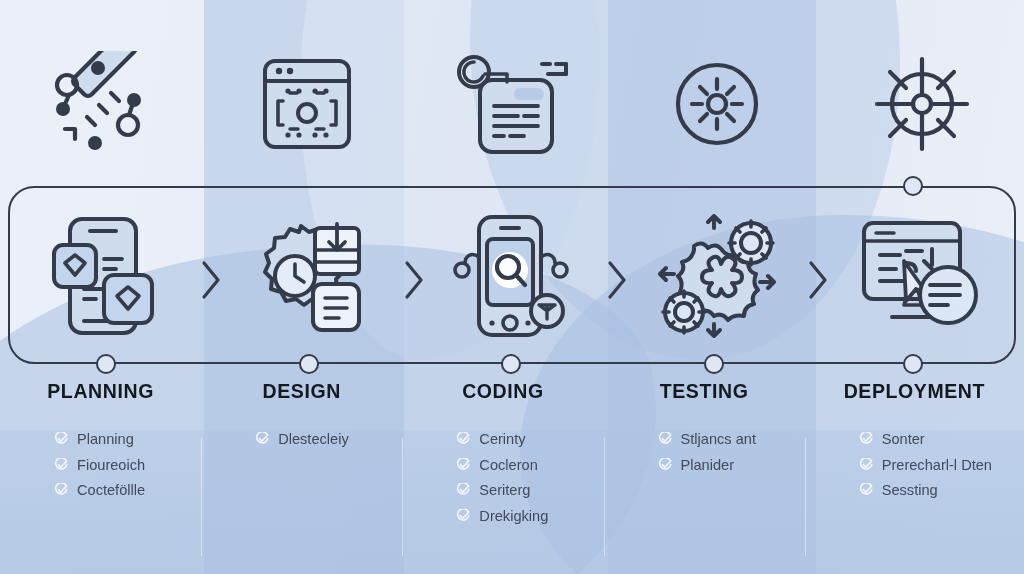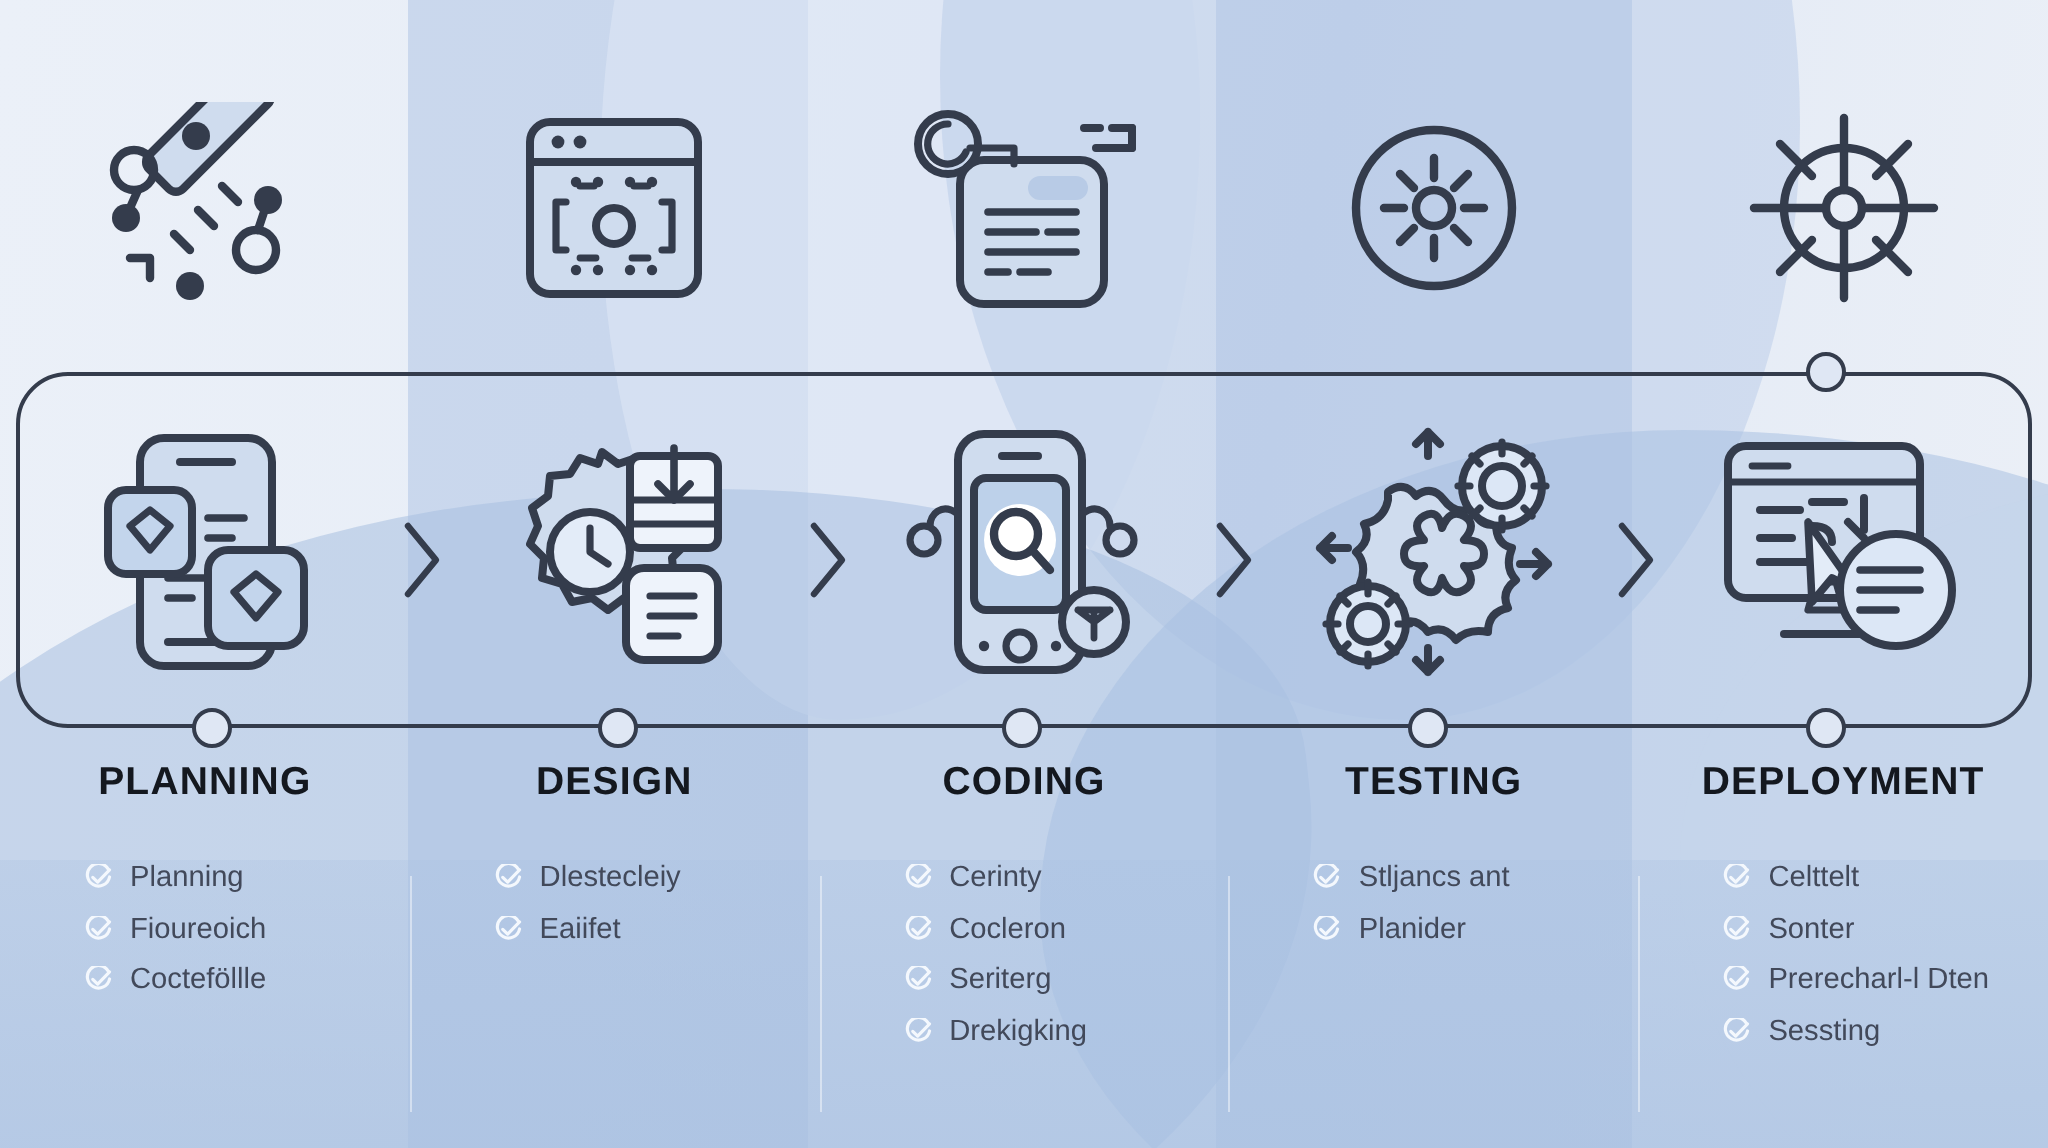--- a/index.html
+++ b/index.html
@@ -146,21 +146,21 @@
   .columns {
     position: absolute;
     left: 0; right: 0;
     top: 380px;
     bottom: 0;
     display: flex;
   }
   .col {
     flex: 1 1 0;
     position: relative;
-    padding: 0 20px;
+    padding: 0 32px;
     box-sizing: border-box;
   }
   .col-divider {
     position: absolute;
     left: 0;
     top: 58px;
     bottom: 18px;
     width: 1px;
     background: rgba(255,255,255,0.45);
   }
@@ -435,27 +435,20 @@
       <div class="col-divider"></div>
       <h2 class="col-title">DESIGN</h2>
       <ul class="check-list">
         <li class="check-item">
           <svg class="check-icon" viewBox="0 0 16 16" fill="none" stroke="#f4f8fd" stroke-width="1.8" stroke-linecap="round" stroke-linejoin="round">
               <path d="M14 3.2 A6.4 6.4 0 1 0 14.6 7.4"></path>
               <path d="M5 7.6 l2.8 2.8 L14.6 3.4"></path>
             </svg>
           <span>Dlestecleiy</span>
         </li>
-        <li class="check-item">
-          <svg class="check-icon" viewBox="0 0 16 16" fill="none" stroke="#f4f8fd" stroke-width="1.8" stroke-linecap="round" stroke-linejoin="round">
-              <path d="M14 3.2 A6.4 6.4 0 1 0 14.6 7.4"></path>
-              <path d="M5 7.6 l2.8 2.8 L14.6 3.4"></path>
-            </svg>
-          <span>Eaiifet</span>
-        </li>
       </ul>
     </div>
 
     <div class="col">
       <div class="col-divider"></div>
       <h2 class="col-title">CODING</h2>
       <ul class="check-list">
         <li class="check-item">
           <svg class="check-icon" viewBox="0 0 16 16" fill="none" stroke="#f4f8fd" stroke-width="1.8" stroke-linecap="round" stroke-linejoin="round">
               <path d="M14 3.2 A6.4 6.4 0 1 0 14.6 7.4"></path>
@@ -510,27 +503,20 @@
 
     <div class="col">
       <div class="col-divider"></div>
       <h2 class="col-title">DEPLOYMENT</h2>
       <ul class="check-list">
         <li class="check-item">
           <svg class="check-icon" viewBox="0 0 16 16" fill="none" stroke="#f4f8fd" stroke-width="1.8" stroke-linecap="round" stroke-linejoin="round">
               <path d="M14 3.2 A6.4 6.4 0 1 0 14.6 7.4"></path>
               <path d="M5 7.6 l2.8 2.8 L14.6 3.4"></path>
             </svg>
-          <span>Celttelt</span>
-        </li>
-        <li class="check-item">
-          <svg class="check-icon" viewBox="0 0 16 16" fill="none" stroke="#f4f8fd" stroke-width="1.8" stroke-linecap="round" stroke-linejoin="round">
-              <path d="M14 3.2 A6.4 6.4 0 1 0 14.6 7.4"></path>
-              <path d="M5 7.6 l2.8 2.8 L14.6 3.4"></path>
-            </svg>
           <span>Sonter</span>
         </li>
         <li class="check-item">
           <svg class="check-icon" viewBox="0 0 16 16" fill="none" stroke="#f4f8fd" stroke-width="1.8" stroke-linecap="round" stroke-linejoin="round">
               <path d="M14 3.2 A6.4 6.4 0 1 0 14.6 7.4"></path>
               <path d="M5 7.6 l2.8 2.8 L14.6 3.4"></path>
             </svg>
           <span>Prerecharl-l Dten</span>
         </li>
         <li class="check-item">

